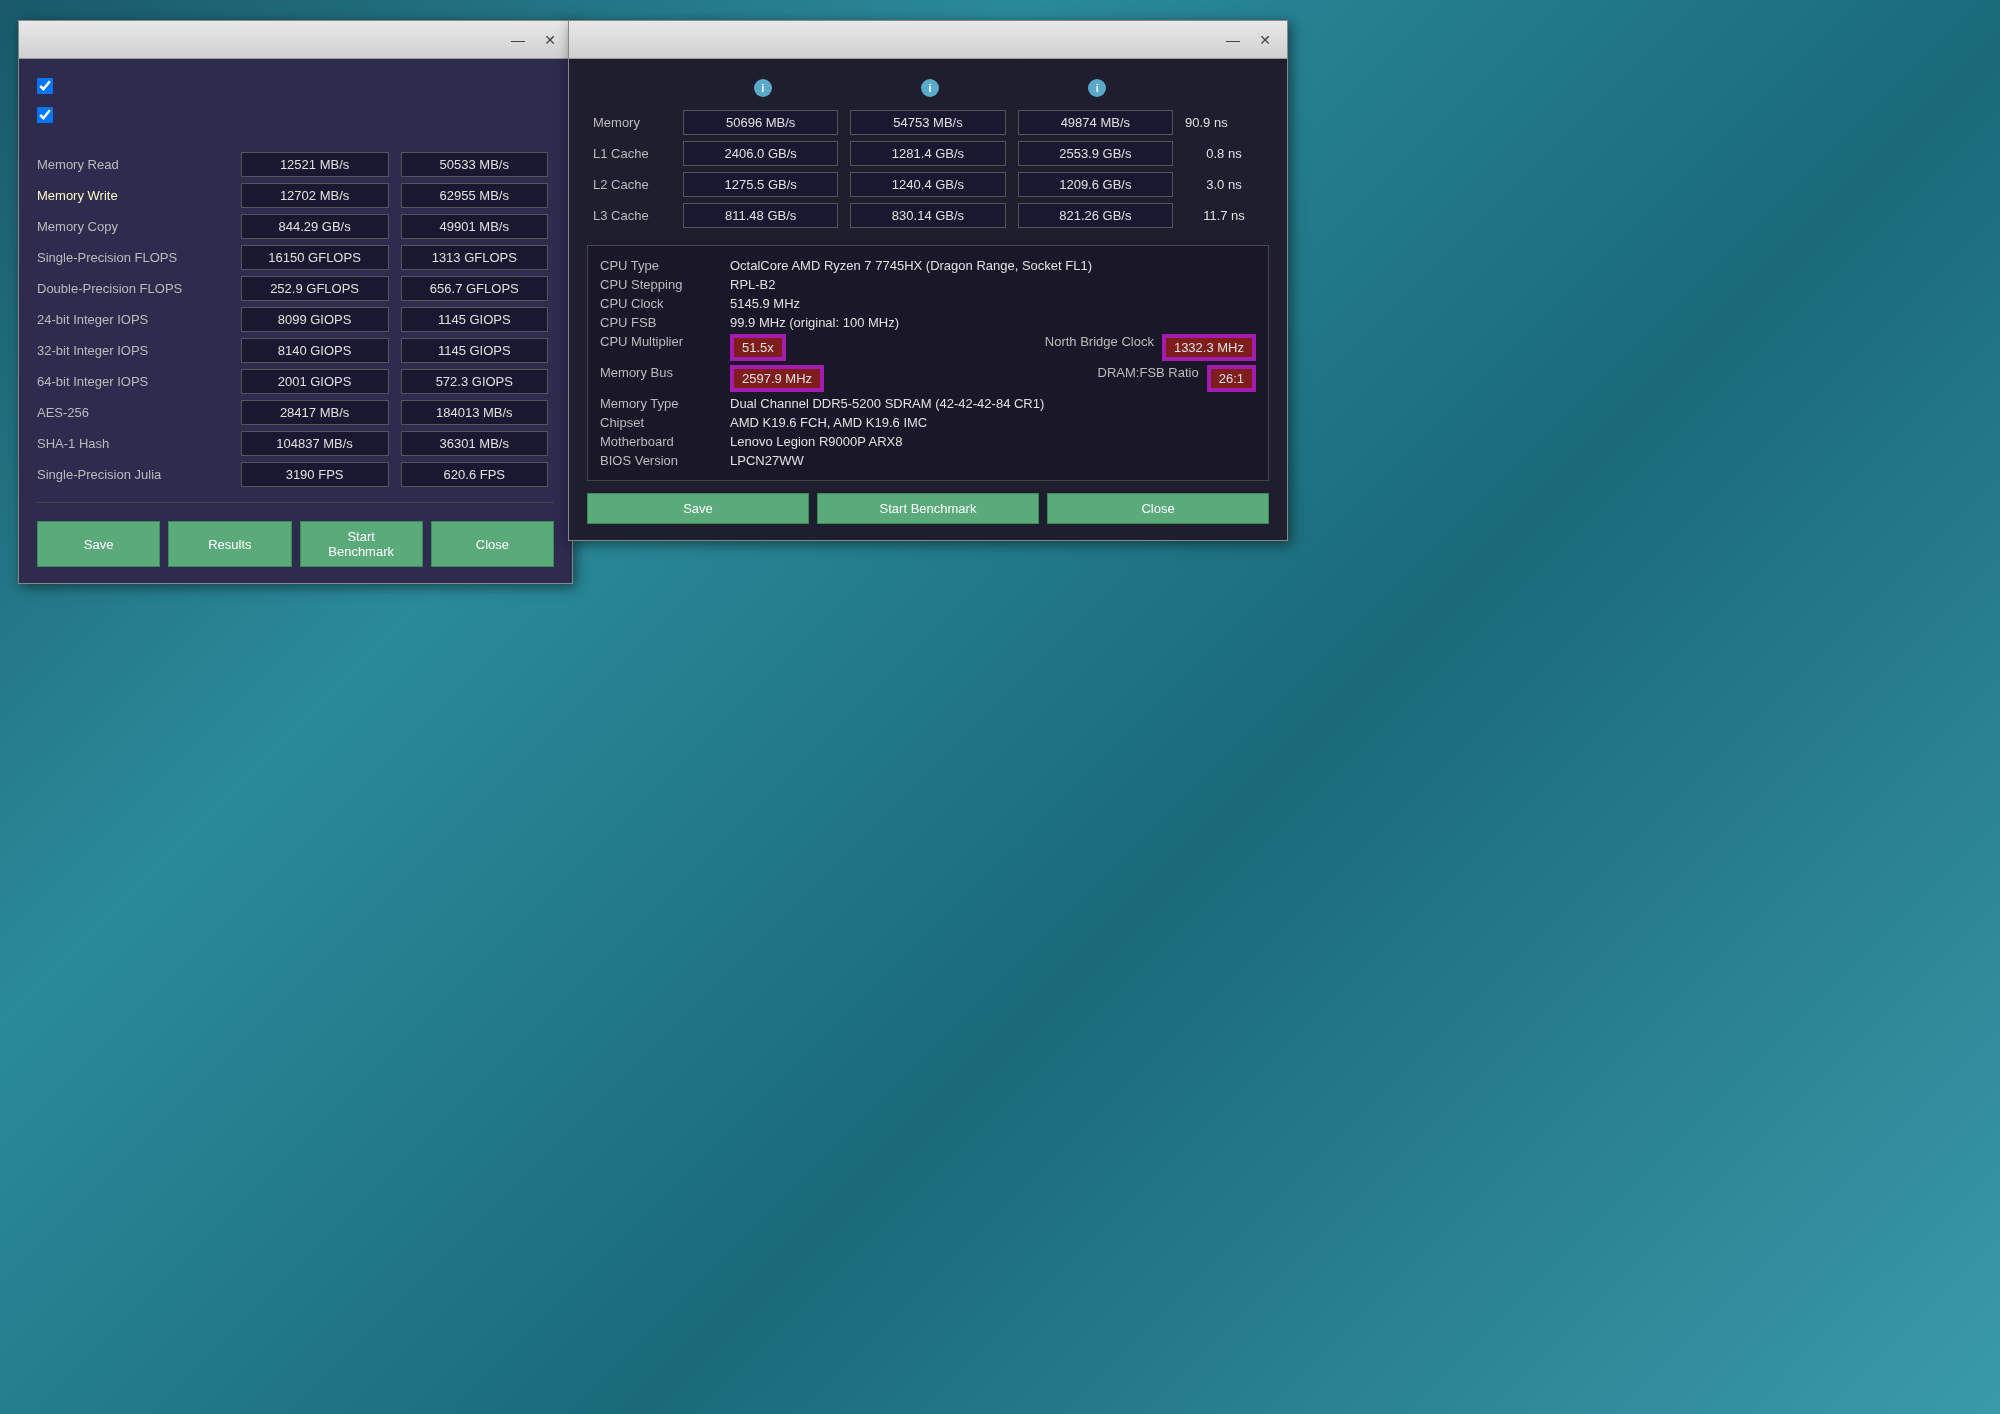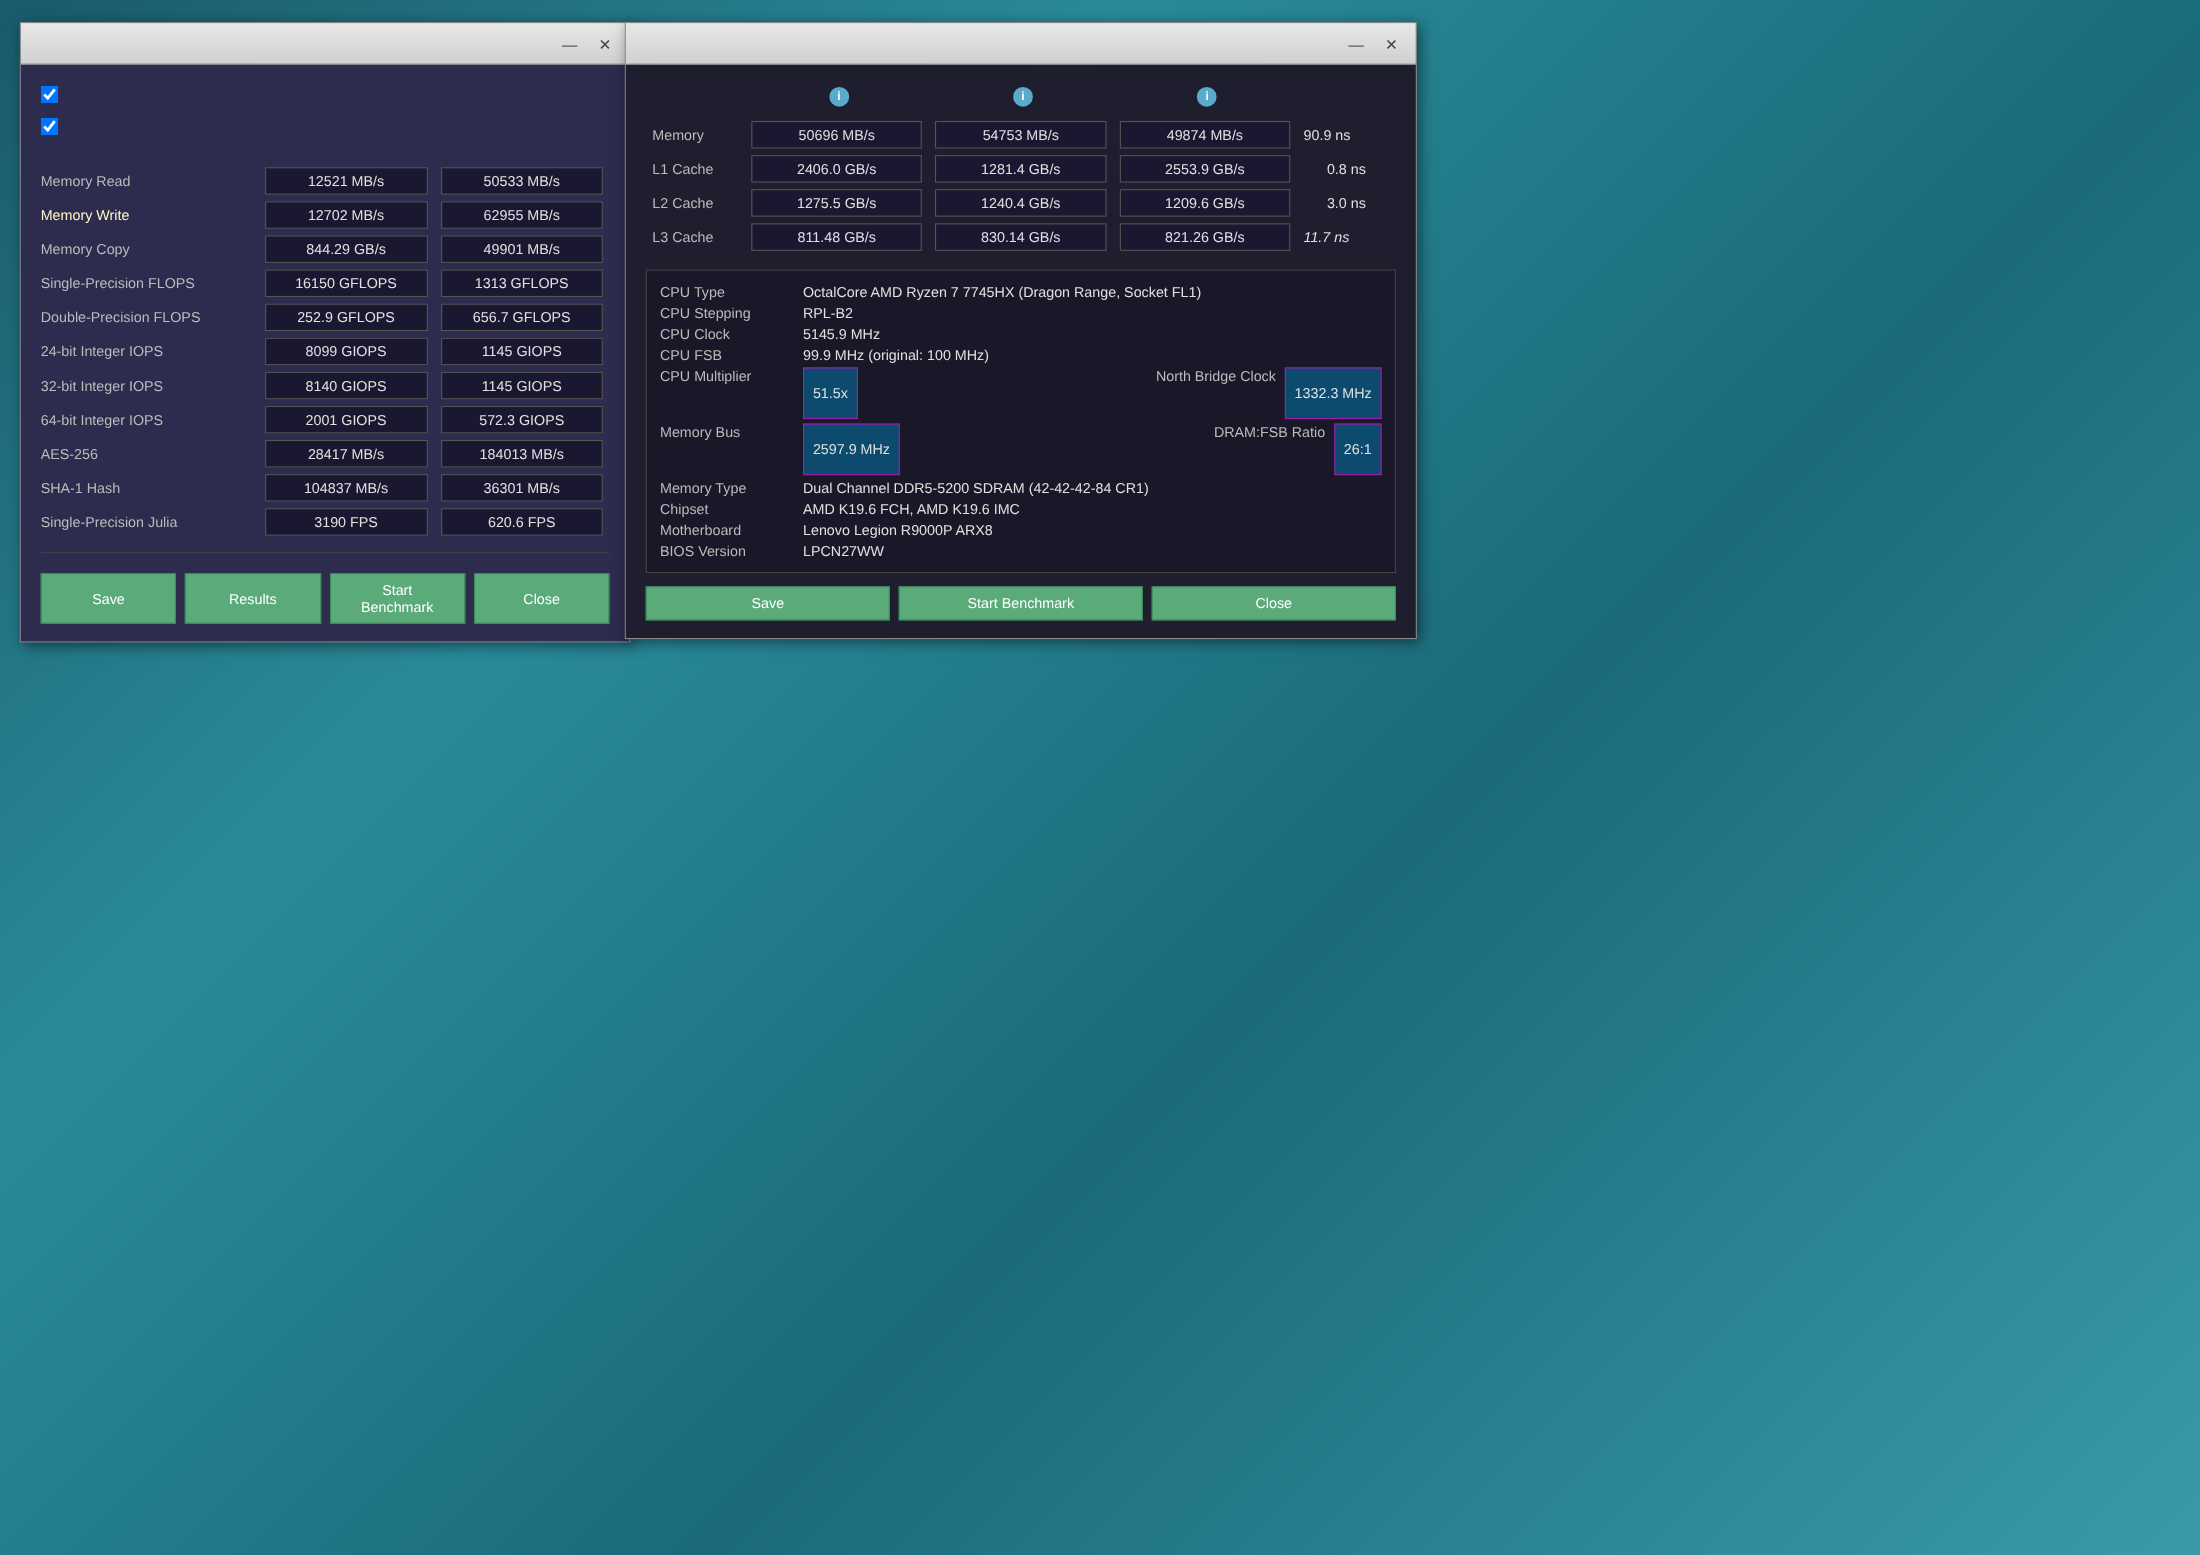--- a/index.html
+++ b/index.html
@@ -272,24 +272,24 @@
       width: 130px;
       flex-shrink: 0;
     }
 
     .info-row .val {
       color: #e0e0e0;
       flex: 1;
     }
 
     .info-row .val-box {
-      background: #0c4a6e;
-      border: 1px solid #a21caf;
+      background: #7f1d1d;
+      border: 4px solid #a21caf;
       color: #e0e0e0;
-      padding: 15px 8px;
+      padding: 2px 8px;
       font-size: 13px;
       display: inline-block;
     }
 
     .mem-footer-text {
       text-align: center;
       font-size: 11px;
       color: #888;
       margin-bottom: 12px;
     }
@@ -484,21 +484,21 @@
     <td style="color:#bbb;font-size:13px;">L3 Cache</td>
     <td>
               <span class="mem-value-box">811.48 GB/s</span>
             </td>
     <td>
               <span class="mem-value-box">830.14 GB/s</span>
             </td>
     <td>
               <span class="mem-value-box">821.26 GB/s</span>
             </td>
-    <td style="text-align:left;font-size:13px;color:#e0e0e0;font-style:italic;">11.7 ns</td>
+    <td style="text-align:center;font-size:13px;color:#e0e0e0;">11.7 ns</td>
   </tr>
         </tbody>
     </table>
 
     <div class="info-section">
       <div id="info-rows-container">
           <div class="info-row">
       <span class="lbl">CPU Type</span>
       <span class="val">OctalCore AMD Ryzen 7 7745HX  (Dragon Range, Socket FL1)</span>
     </div>

